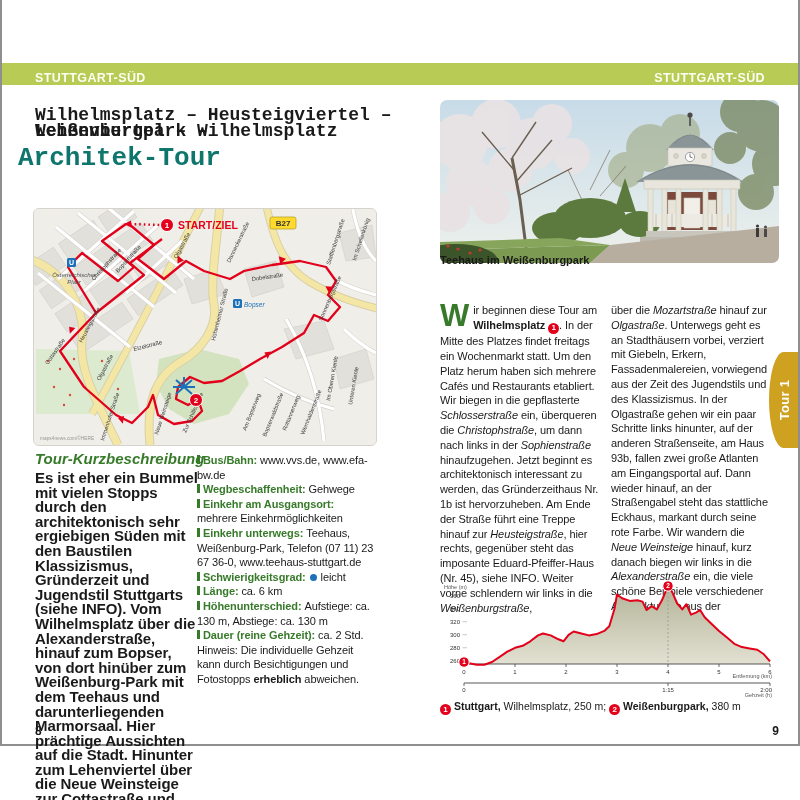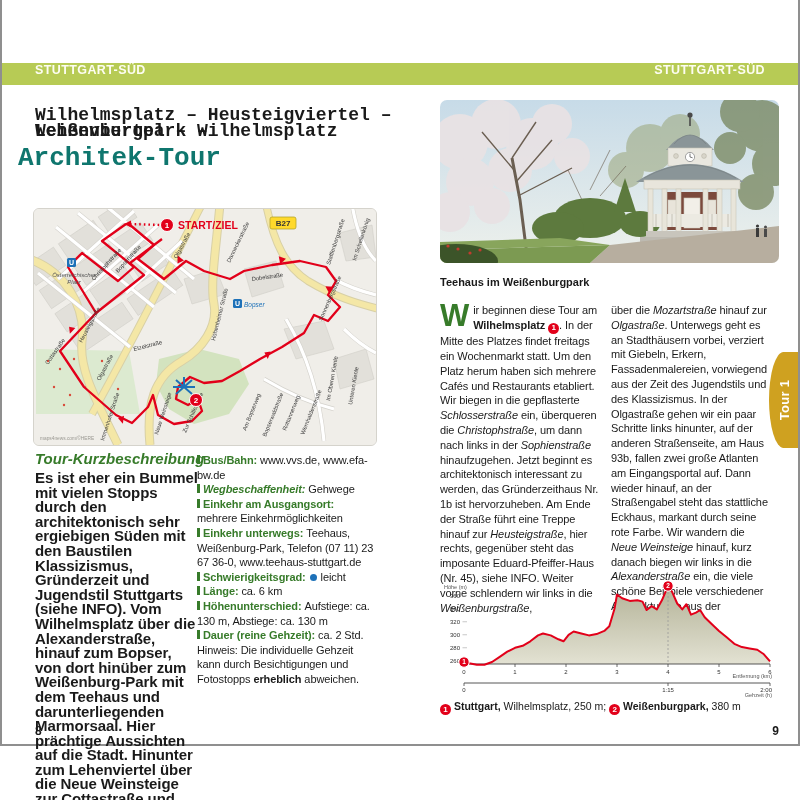--- a/index.html
+++ b/index.html
@@ -1,38 +1,38 @@
 <!DOCTYPE html>
 <html><head>
 <meta charset="utf-8">
 <style>
   html,body{margin:0;padding:0;background:#fff;}
   body{font-family:"Liberation Sans",sans-serif;color:#1a1a1a;}
   .canvas{position:relative;width:800px;height:800px;background:#fff;overflow:hidden;}
   .page-frame{position:absolute;left:0;top:0;width:796px;height:744px;background:#fff;
     border-left:2px solid #8f8f8f;border-right:2px solid #8f8f8f;border-bottom:2px solid #8f8f8f;}
   .header-bar{position:absolute;left:2px;right:2px;top:63px;height:22px;background:#b7cb55;
-    display:flex;align-items:flex-start;justify-content:space-between;padding:0 33px;box-sizing:border-box;}
+    display:flex;align-items:flex-end;justify-content:space-between;padding:0 33px;box-sizing:border-box;}
   .header-bar span{color:#fdfdf2;font-weight:bold;font-size:12.5px;letter-spacing:.4px;}
   .abs{position:absolute;}
   
   .route-line{left:35px;width:360px;font-size:18px;font-weight:bold;line-height:16px;font-family:Liberation Mono, monospace;}
   .big-title{left:18px;width:360px;font-size:26px;font-weight:bold;color:#0f766e;line-height:29px;font-family:Liberation Mono, monospace;}
   .map-wrap{left:33px;top:208px;width:342px;height:236px;border-radius:6px;overflow:hidden;
     border:1px solid #d5d3cc;background:#f0eee9;}
   .kurz-head{left:35px;top:450px;font-size:15px;font-weight:bold;font-style:italic;color:#377b2a;}
   .kurz-body{left:35px;top:471px;width:163px;font-size:15px;font-weight:bold;line-height:14.6px;letter-spacing:-.1px;}
   .info-col{left:197px;top:453px;width:180px;font-size:11px;line-height:14.6px;letter-spacing:-.1px;}
   .info-row{margin:0;}
   .gbar{display:inline-block;width:3px;height:9px;background:#377b2a;margin-right:3px;}
   .bluedot{display:inline-block;width:7px;height:7px;border-radius:50%;background:#1d71b8;margin:0 1px;}
   .pagenum{font-size:12px;font-weight:bold;top:724px;}
   
   .photo-wrap{left:440px;top:100px;width:339px;height:163px;border-radius:7px;overflow:hidden;}
-  .photo-caption{left:440px;top:276px;font-size:11px;font-weight:bold;}
+  .photo-caption{left:440px;top:254px;font-size:11px;font-weight:bold;}
   .bodycol{top:303px;width:162px;font-size:11px;line-height:14.8px;letter-spacing:-.1px;}
   .dropcap{float:left;font-size:31px;line-height:25px;font-weight:bold;color:#377b2a;padding-right:4px;}
   .marker{display:inline-flex;width:11px;height:11px;border-radius:50%;background:#e2001a;color:#fff;
     font-size:8px;font-weight:bold;align-items:center;justify-content:center;vertical-align:-1.5px;}
   .tour-tab{left:769px;top:352px;width:29px;height:96px;background:#cfa120;
     border-radius:50% 0 0 50% / 50% 0 0 50%;}
   .tour-tab span{position:absolute;left:50%;top:50%;transform:translate(-50%,-50%) rotate(-90deg);
     color:#fff;font-weight:bold;font-size:13px;white-space:nowrap;letter-spacing:.3px;}
   .chart-wrap{left:440px;top:580px;width:340px;height:118px;}
   .chart-caption{left:440px;top:700px;width:340px;font-size:10.5px;}
@@ -211,21 +211,21 @@
       </g>
       <text x="6" y="231" font-size="4.8" fill="#9a9892">maps4news.com/©HERE</text>
     </svg>
   </div>
 
   <div class="abs kurz-head">Tour-Kurzbeschreibung</div>
   <div class="abs kurz-body">Es ist eher ein Bummel mit vielen Stopps durch den architektonisch sehr ergiebigen Süden mit den Baustilen Klassizismus, Gründerzeit und Jugendstil Stuttgarts (siehe INFO). Vom Wilhelmsplatz über die Alexanderstraße, hinauf zum Bopser, von dort hinüber zum Weißenburg-Park mit dem Teehaus und darunterliegenden Marmorsaal. Hier prächtige Aussichten auf die Stadt. Hinunter zum Lehenviertel über die Neue Weinsteige zur Cottastraße und der beeindruckenden Mozartstraße, hier wieder wunderschöne Häuser.</div>
 
   <div class="abs info-col">
     <div class="info-row"><span class="gbar"></span><span style="font-weight: 700; color: rgb(55, 123, 42);">Bus/Bahn: </span><span>www.vvs.de, www.efa-bw.de</span></div>
-    <div class="info-row"><span class="gbar"></span><span style="font-weight: 700; color: rgb(55, 123, 42); font-style: italic;">Wegbeschaffenheit: </span><span>Gehwege</span></div>
+    <div class="info-row"><span class="gbar"></span><span style="font-weight: 700; color: rgb(55, 123, 42);">Wegbeschaffenheit: </span><span>Gehwege</span></div>
     <div class="info-row"><span class="gbar"></span><span style="font-weight: 700; color: rgb(55, 123, 42);">Einkehr am Ausgangsort: </span><span>mehrere Einkehrmöglichkeiten</span></div>
     <div class="info-row"><span class="gbar"></span><span style="font-weight: 700; color: rgb(55, 123, 42);">Einkehr unterwegs: </span><span>Teehaus, Weißenburg-Park, Telefon (07 11) 23 67 36-0, www.teehaus-stuttgart.de</span></div>
     <div class="info-row"><span class="gbar"></span><span style="font-weight: 700; color: rgb(55, 123, 42); text-align: center;">Schwierigkeitsgrad: </span><span class="bluedot"></span><span> leicht</span></div>
     <div class="info-row"><span class="gbar"></span><span style="font-weight: 700; color: rgb(55, 123, 42);">Länge: </span><span>ca. 6 km</span></div>
     <div class="info-row"><span class="gbar"></span><span style="font-weight: 700; color: rgb(55, 123, 42);">Höhenunterschied: </span><span>Aufstiege: ca. 130 m, Abstiege: ca. 130 m</span></div>
     <div class="info-row"><span class="gbar"></span><span style="font-weight: 700; color: rgb(55, 123, 42);">Dauer (reine Gehzeit): </span><span>ca. 2 Std.</span></div>
     <div class="info-row"><span>Hinweis: Die individuelle Gehzeit kann durch Besichtigungen und Fotostopps </span><span style="font-weight: 700;">erheblich</span><span> abweichen.</span></div>
   </div>
 
   <div class="abs pagenum" style="left:35px">8</div>

